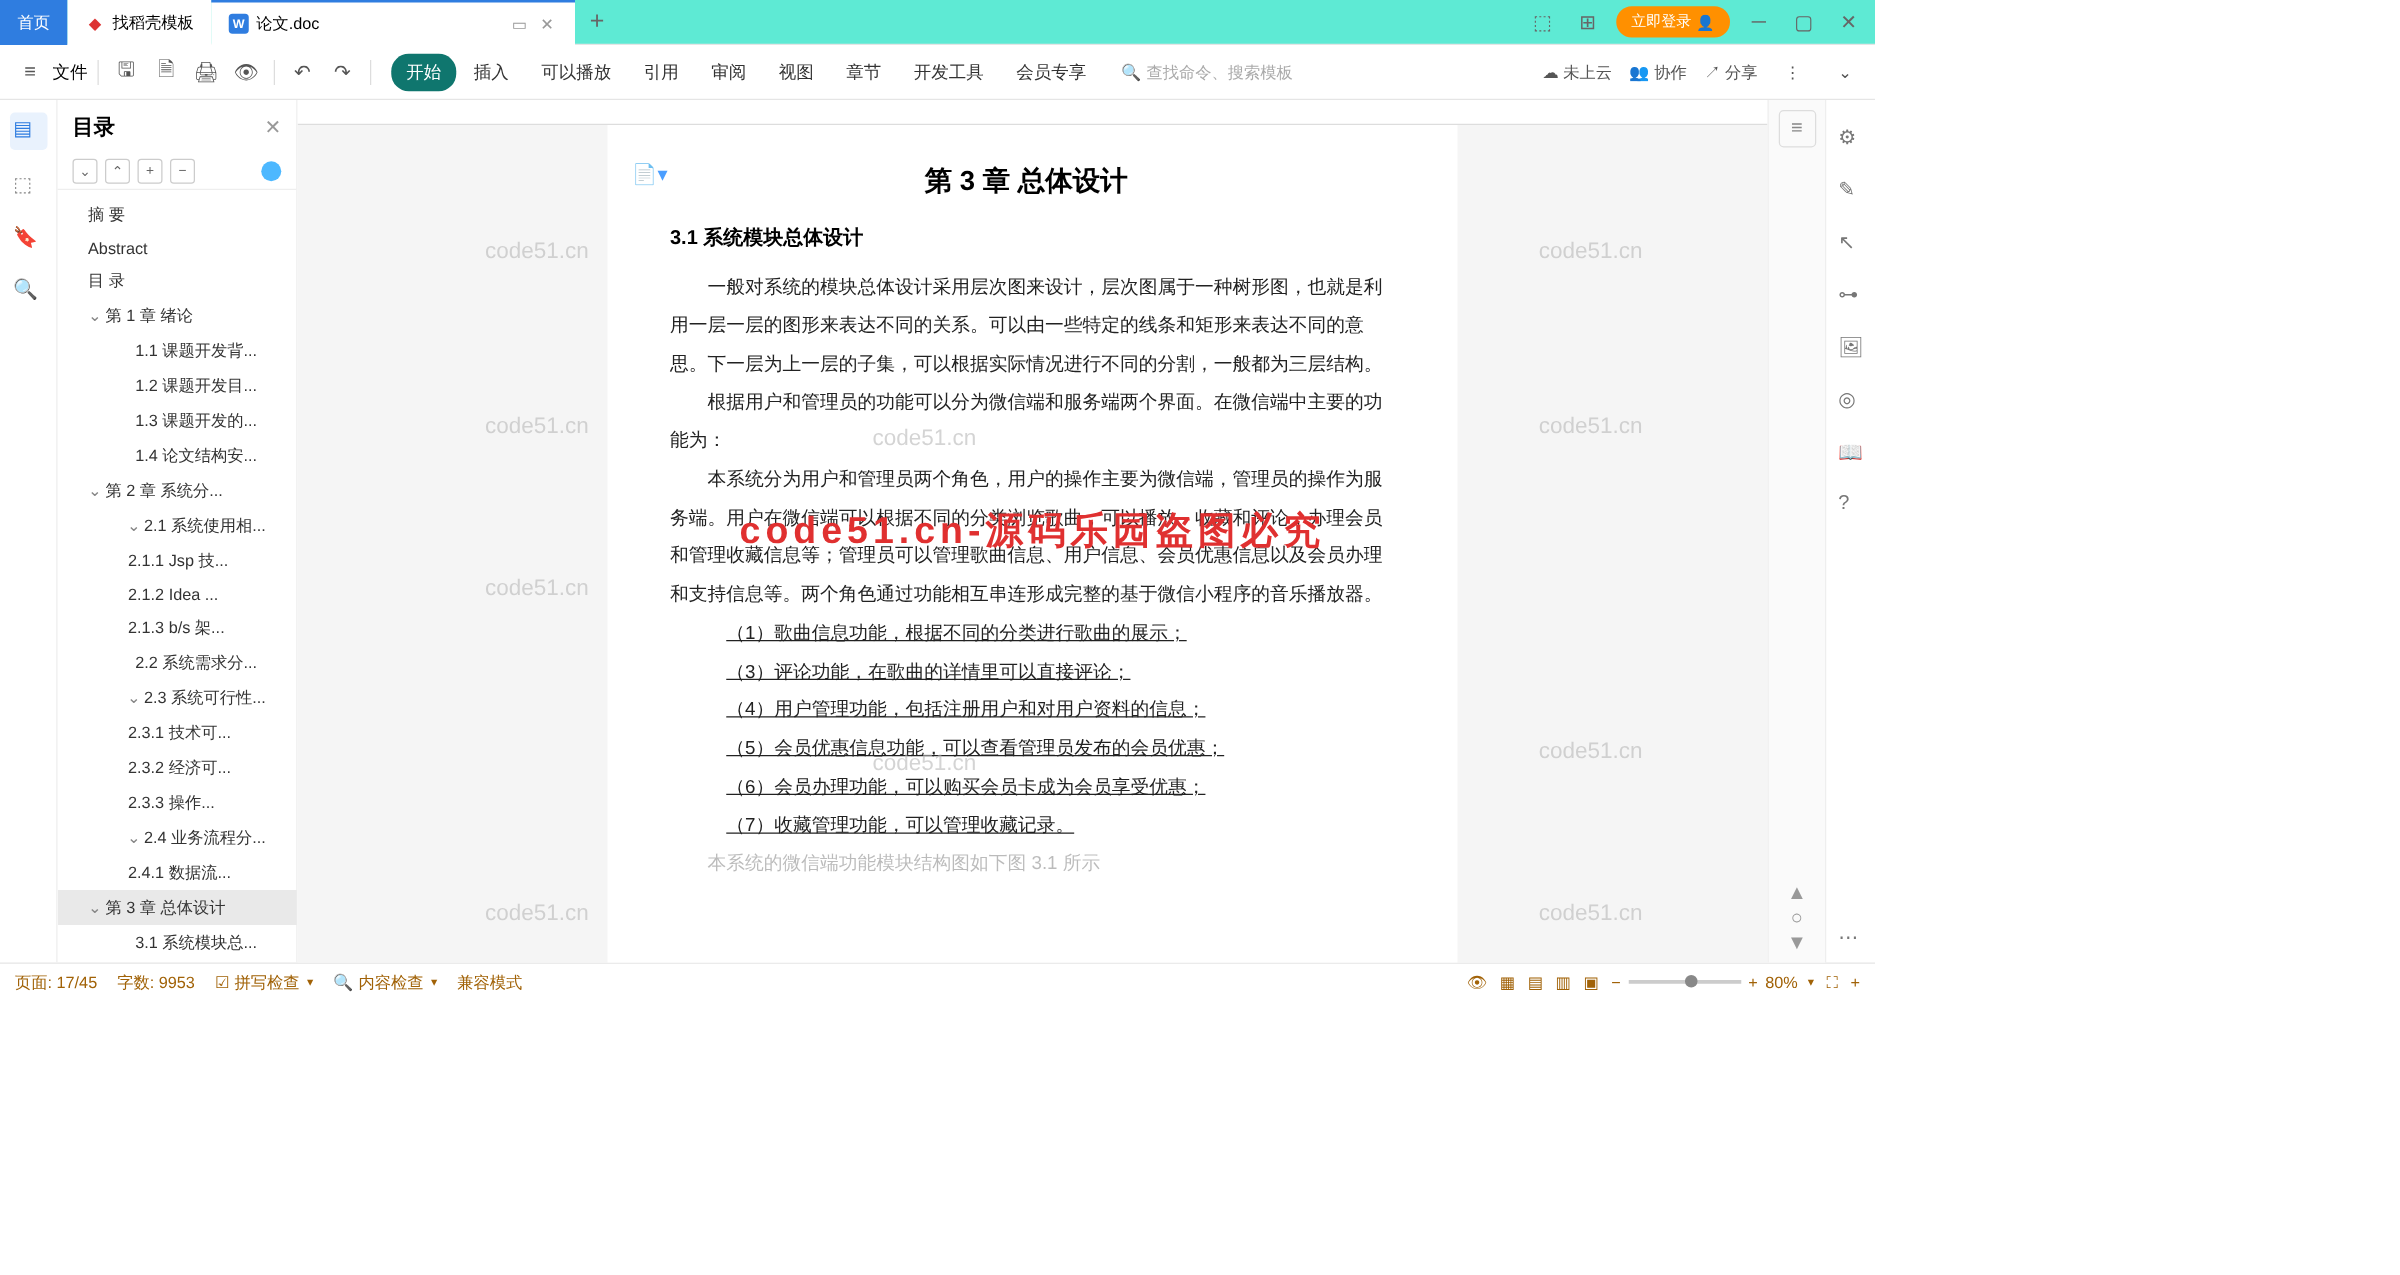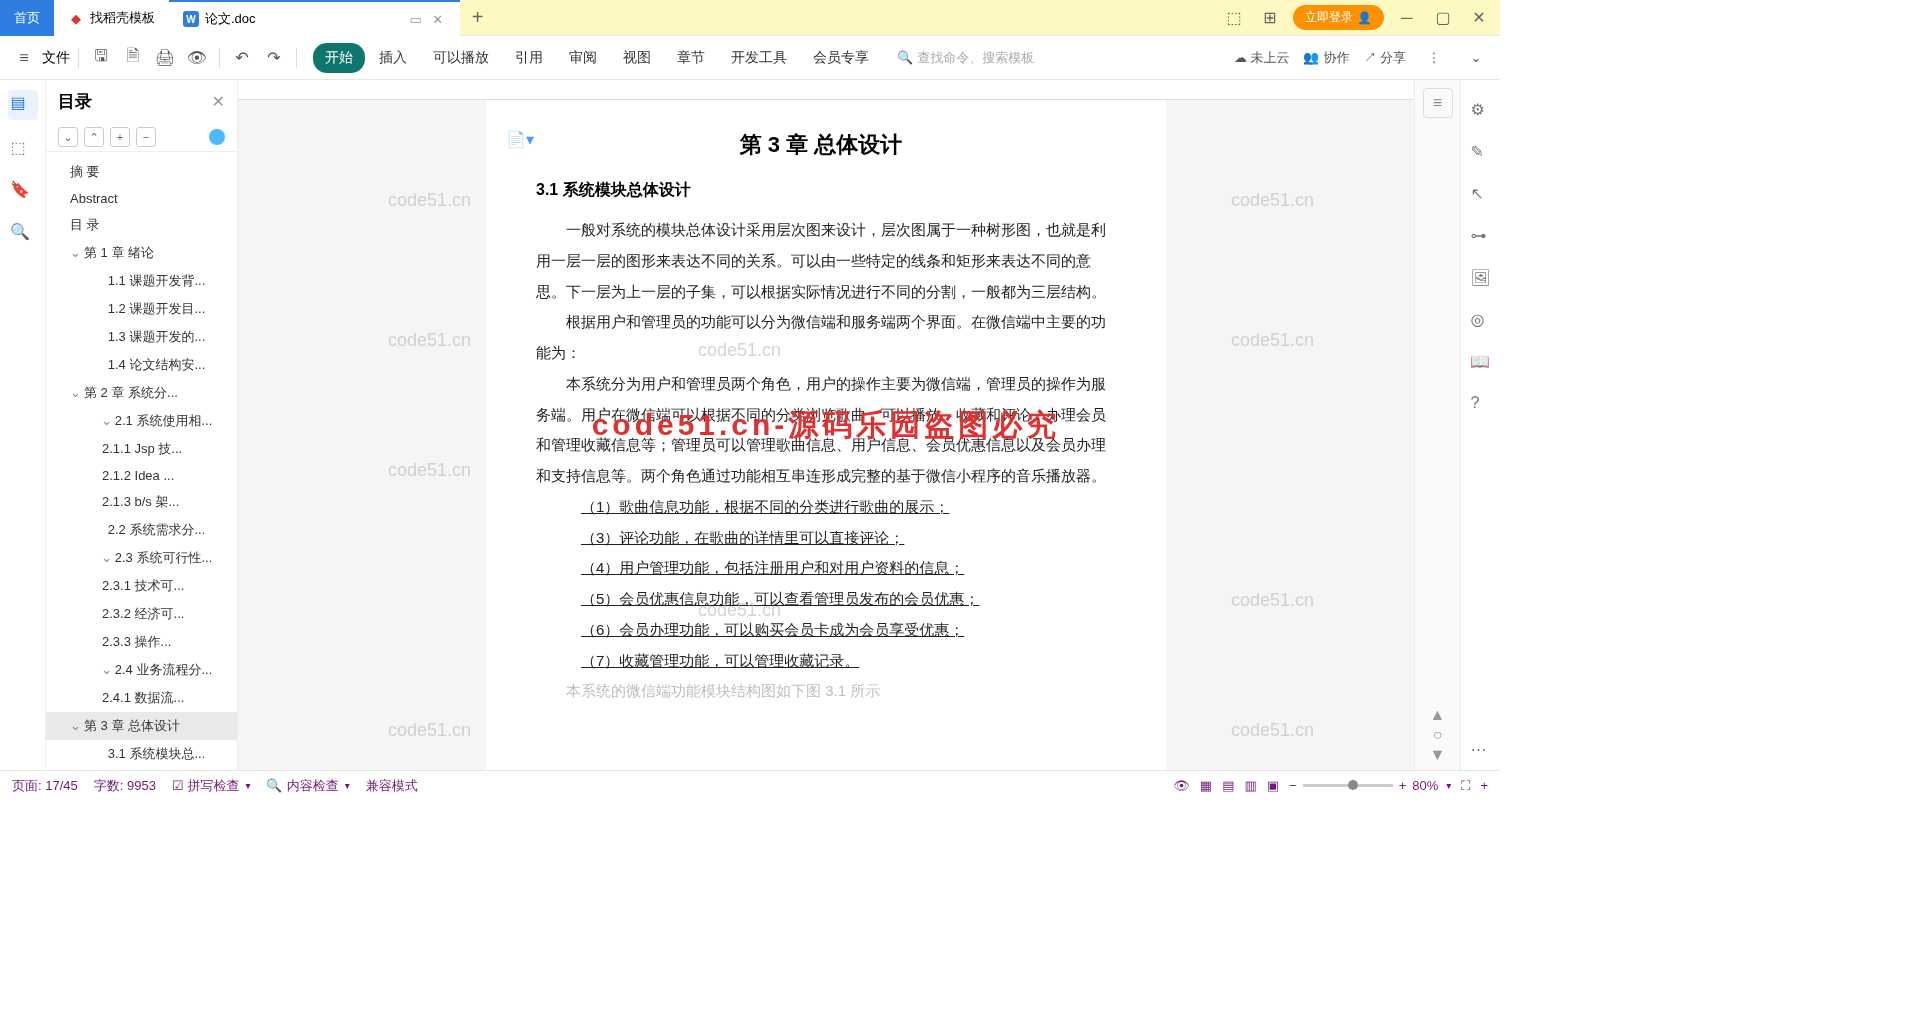--- a/index.html
+++ b/index.html
@@ -1,17 +1,17 @@
 <!DOCTYPE html>
 <html><head>
 <meta charset="utf-8">
 <style>
 *{margin:0;padding:0;box-sizing:border-box;font-family:"Microsoft YaHei",sans-serif;}
 body{background:#fff;overflow:hidden;width:1500px;height:800px;position:relative;}
-.titlebar{height:36px;display:flex;background:#fef9c3;border-bottom:1px solid #e5e5e5;}
+.titlebar{height:36px;display:flex;background:#5eead4;border-bottom:1px solid #e5e5e5;}
 .tab{height:36px;display:flex;align-items:center;padding:0 14px;font-size:13px;gap:6px;cursor:pointer;}
 .tab.home{background:#2f7de0;color:#fff;}
 .tab.template{background:#fff;}
 .tab.active{background:#fff;border-top:2px solid #2f7de0;}
 .tab .ic{width:16px;height:16px;display:inline-flex;align-items:center;justify-content:center;}
 .newtab{width:36px;display:flex;align-items:center;justify-content:center;font-size:20px;color:#666;}
 .titleright{margin-left:auto;display:flex;align-items:center;gap:10px;padding-right:8px;}
 .loginbtn{background:#ff9000;color:#fff;border-radius:14px;padding:4px 12px;font-size:12px;display:flex;align-items:center;gap:4px;}
 .wctrl{width:26px;height:26px;display:flex;align-items:center;justify-content:center;color:#666;}
 .toolbar{height:44px;display:flex;align-items:center;padding:0 10px;border-bottom:1px solid #e5e5e5;gap:4px;}
@@ -48,21 +48,21 @@
 .ptitle{text-align:center;font-size:22px;font-weight:bold;margin-bottom:20px;}
 .psec{font-size:16px;font-weight:bold;margin:14px 0;}
 .ptxt{font-size:15px;line-height:2.05;text-indent:2em;color:#222;}
 .pli{font-size:15px;line-height:2.05;text-indent:3em;color:#222;text-decoration:underline;}
 .wm{position:absolute;color:#b8b8b8;font-size:18px;pointer-events:none;opacity:.6;}
 .wmbig{position:absolute;color:#e03030;font-size:30px;font-weight:bold;letter-spacing:4px;pointer-events:none;left:50%;top:50%;transform:translate(-50%,-50%);white-space:nowrap;}
 .rcol{width:46px;border-left:1px solid #eee;background:#fafafa;display:flex;flex-direction:column;align-items:center;padding-top:8px;gap:2px;}
 .rbox{width:30px;height:30px;border:1px solid #ddd;border-radius:4px;margin-bottom:10px;display:flex;align-items:center;justify-content:center;color:#888;}
 .rside{width:40px;border-left:1px solid #eee;display:flex;flex-direction:column;align-items:center;padding-top:20px;gap:22px;}
 .rside .ic{color:#777;width:20px;height:20px;}
-.status{height:30px;border-top:1px solid #e5e5e5;display:flex;align-items:center;padding:0 12px;font-size:13px;color:#701a75;gap:16px;}
+.status{height:30px;border-top:1px solid #e5e5e5;display:flex;align-items:center;padding:0 12px;font-size:13px;color:#a16207;gap:16px;}
 .status .sp{display:flex;align-items:center;gap:4px;}
 .status .right{margin-left:auto;display:flex;align-items:center;gap:10px;}
 .zoom{display:flex;align-items:center;gap:6px;}
 .zslider{width:90px;height:3px;background:#ccc;position:relative;}
 .zslider::after{content:"";position:absolute;left:50%;top:-4px;width:10px;height:10px;background:#888;border-radius:50%;}
 .dropdown-ic{font-size:10px;margin-left:2px;}
 </style>
 </head>
 <body>
 

